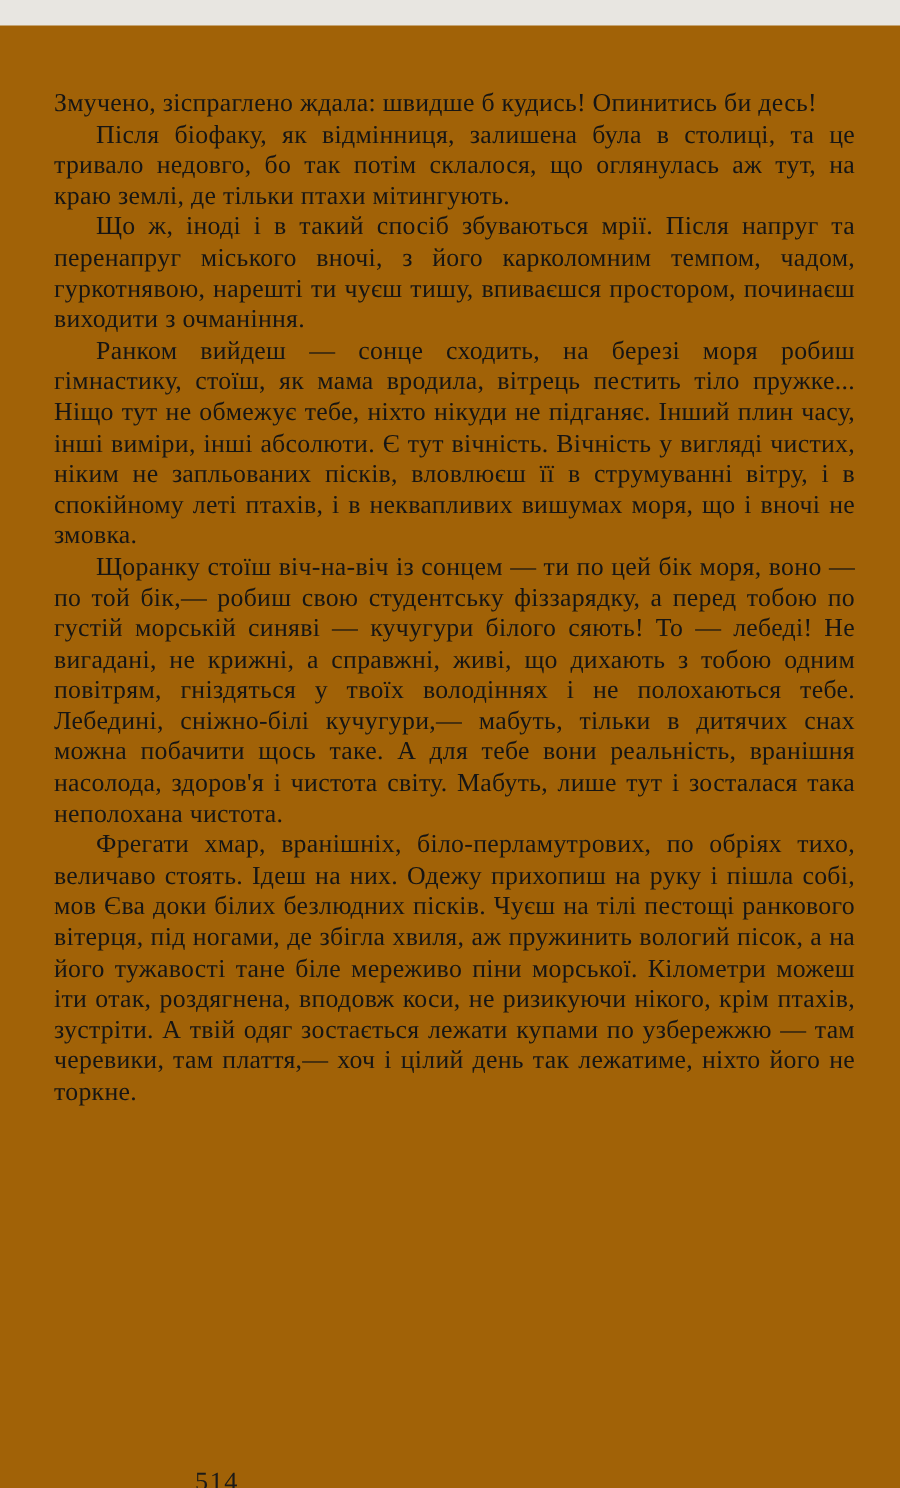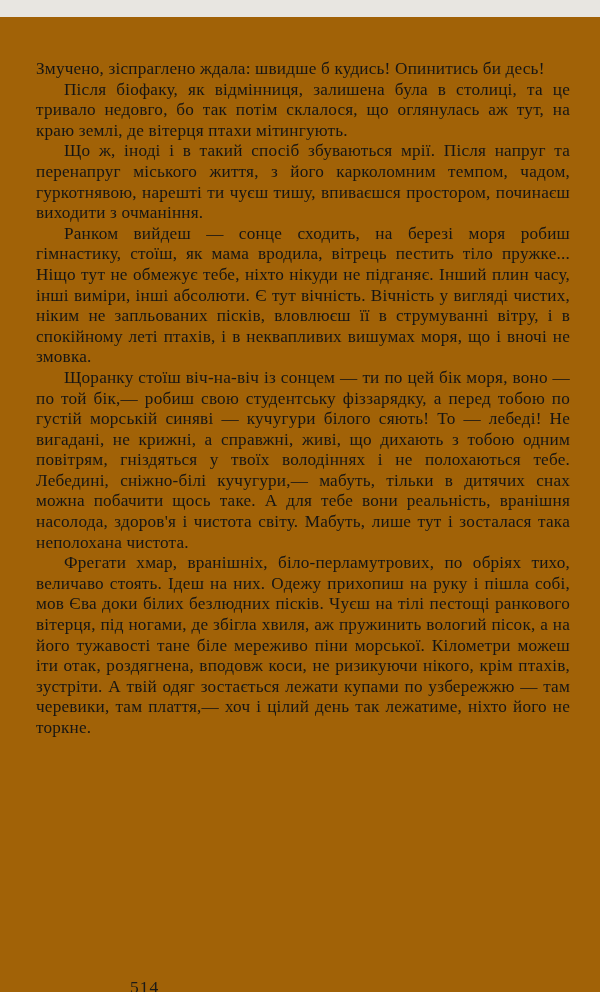--- a/index.html
+++ b/index.html
@@ -40,20 +40,20 @@
     letter-spacing: 1px;
     color: #1b1a18;
   }
 </style>
 </head>
 <body>
 
 <div class="book-page">
   <div class="text-block">
     <p>Змучено, зіспраглено ждала: швидше б кудись! Опинитись би десь!</p>
-    <p class="indent">Після біофаку, як відмінниця, залишена була в столиці, та це тривало недовго, бо так потім склалося, що оглянулась аж тут, на краю землі, де вітерця птахи мітингують.</p>
-    <p class="indent">Що ж, іноді і в такий спосіб збуваються мрії. Після напруг та перенапруг міського життя, з його карколомним темпом, чадом, гуркотнявою, нарешті ти чуєш тишу, впиваєшся простором, починаєш виходити з очманіння.</p>
+    <p class="indent">Після біофаку, як відмінниця, залишена була в столиці, та це тривало недовго, бо так потім склалося, що оглянулась аж тут, на краю землі, де тільки птахи мітингують.</p>
+    <p class="indent">Що ж, іноді і в такий спосіб збуваються мрії. Після напруг та перенапруг міського вночі, з його карколомним темпом, чадом, гуркотнявою, нарешті ти чуєш тишу, впиваєшся простором, починаєш виходити з очманіння.</p>
     <p class="indent">Ранком вийдеш — сонце сходить, на березі моря робиш гімнастику, стоїш, як мама вродила, вітрець пестить тіло пружке... Ніщо тут не обмежує тебе, ніхто нікуди не підганяє. Інший плин часу, інші виміри, інші абсолюти. Є тут вічність. Вічність у вигляді чистих, ніким не запльованих пісків, вловлюєш її в струмуванні вітру, і в спокійному леті птахів, і в неквапливих вишумах моря, що і вночі не змовка.</p>
     <p class="indent">Щоранку стоїш віч-на-віч із сонцем — ти по цей бік моря, воно — по той бік,— робиш свою студентську фіззарядку, а перед тобою по густій морській синяві — кучугури білого сяють! То — лебеді! Не вигадані, не крижні, а справжні, живі, що дихають з тобою одним повітрям, гніздяться у твоїх володіннях і не полохаються тебе. Лебедині, сніжно-білі кучугури,— мабуть, тільки в дитячих снах можна побачити щось таке. А для тебе вони реальність, вранішня насолода, здоров'я і чистота світу. Мабуть, лише тут і зосталася така неполохана чистота.</p>
     <p class="indent">Фрегати хмар, вранішніх, біло-перламутрових, по обріях тихо, величаво стоять. Ідеш на них. Одежу прихопиш на руку і пішла собі, мов Єва доки білих безлюдних пісків. Чуєш на тілі пестощі ранкового вітерця, під ногами, де збігла хвиля, аж пружинить вологий пісок, а на його тужавості тане біле мереживо піни морської. Кілометри можеш іти отак, роздягнена, вподовж коси, не ризикуючи нікого, крім птахів, зустріти. А твій одяг зостається лежати купами по узбережжю — там черевики, там плаття,— хоч і цілий день так лежатиме, ніхто його не торкне.</p>
   </div>
   <div class="page-number">514</div>
 </div>
 
 </body></html>

